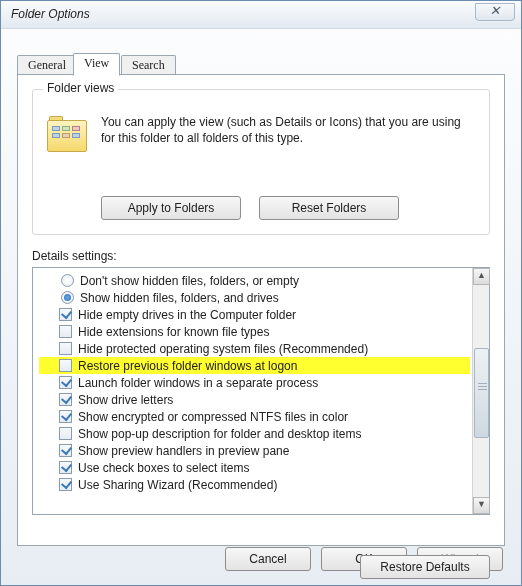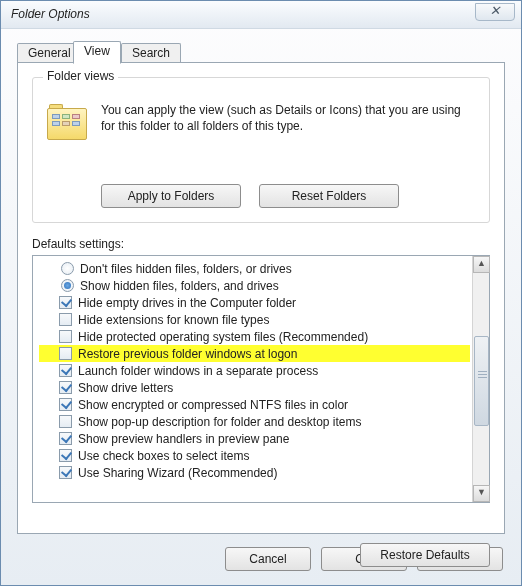--- a/index.html
+++ b/index.html
@@ -47,21 +47,22 @@
     font-size: 13px;
     color: #4c5a68;
     cursor: pointer;
   }
   .content {
     padding: 10px 16px 14px 16px;
   }
   .tabstrip {
     position: relative;
     height: 22px;
-    margin-top: 2px;
+    margin-top: 14px;
+    font-family: Liberation Serif, serif;
   }
   .tab {
     position: absolute;
     top: 2px;
     height: 20px;
     padding: 2px 10px 0 10px;
     border: 1px solid #9aa7b3;
     border-bottom: none;
     background: #f0f0f0;
     border-radius: 2px 2px 0 0;
@@ -307,27 +308,27 @@
               </div>
           </div>
           <div class="folder-text">You can apply the view (such as Details or Icons) that you are using for this folder to all folders of this type.</div>
         </div>
         <div class="btnrow">
           <button class="btn">Apply to Folders</button>
           <button class="btn">Reset Folders</button>
         </div>
       </div>
 
-      <div class="adv-label">Defaults settings:</div>
+      <div class="adv-label">Details settings:</div>
 
       <div class="listbox">
         <div class="listbody" id="listbody">
             <div class="row indent">
               <span class="radio"></span>
-              <span>Don't files hidden files, folders, or drives</span>
+              <span>Don't show hidden files, folders, or empty</span>
             </div>
             <div class="row indent">
               <span class="radio checked"></span>
               <span>Show hidden files, folders, and drives</span>
             </div>
             <div class="row">
               <span class="chk checked"></span>
               <span>Hide empty drives in the Computer folder</span>
             </div>
             <div class="row">

